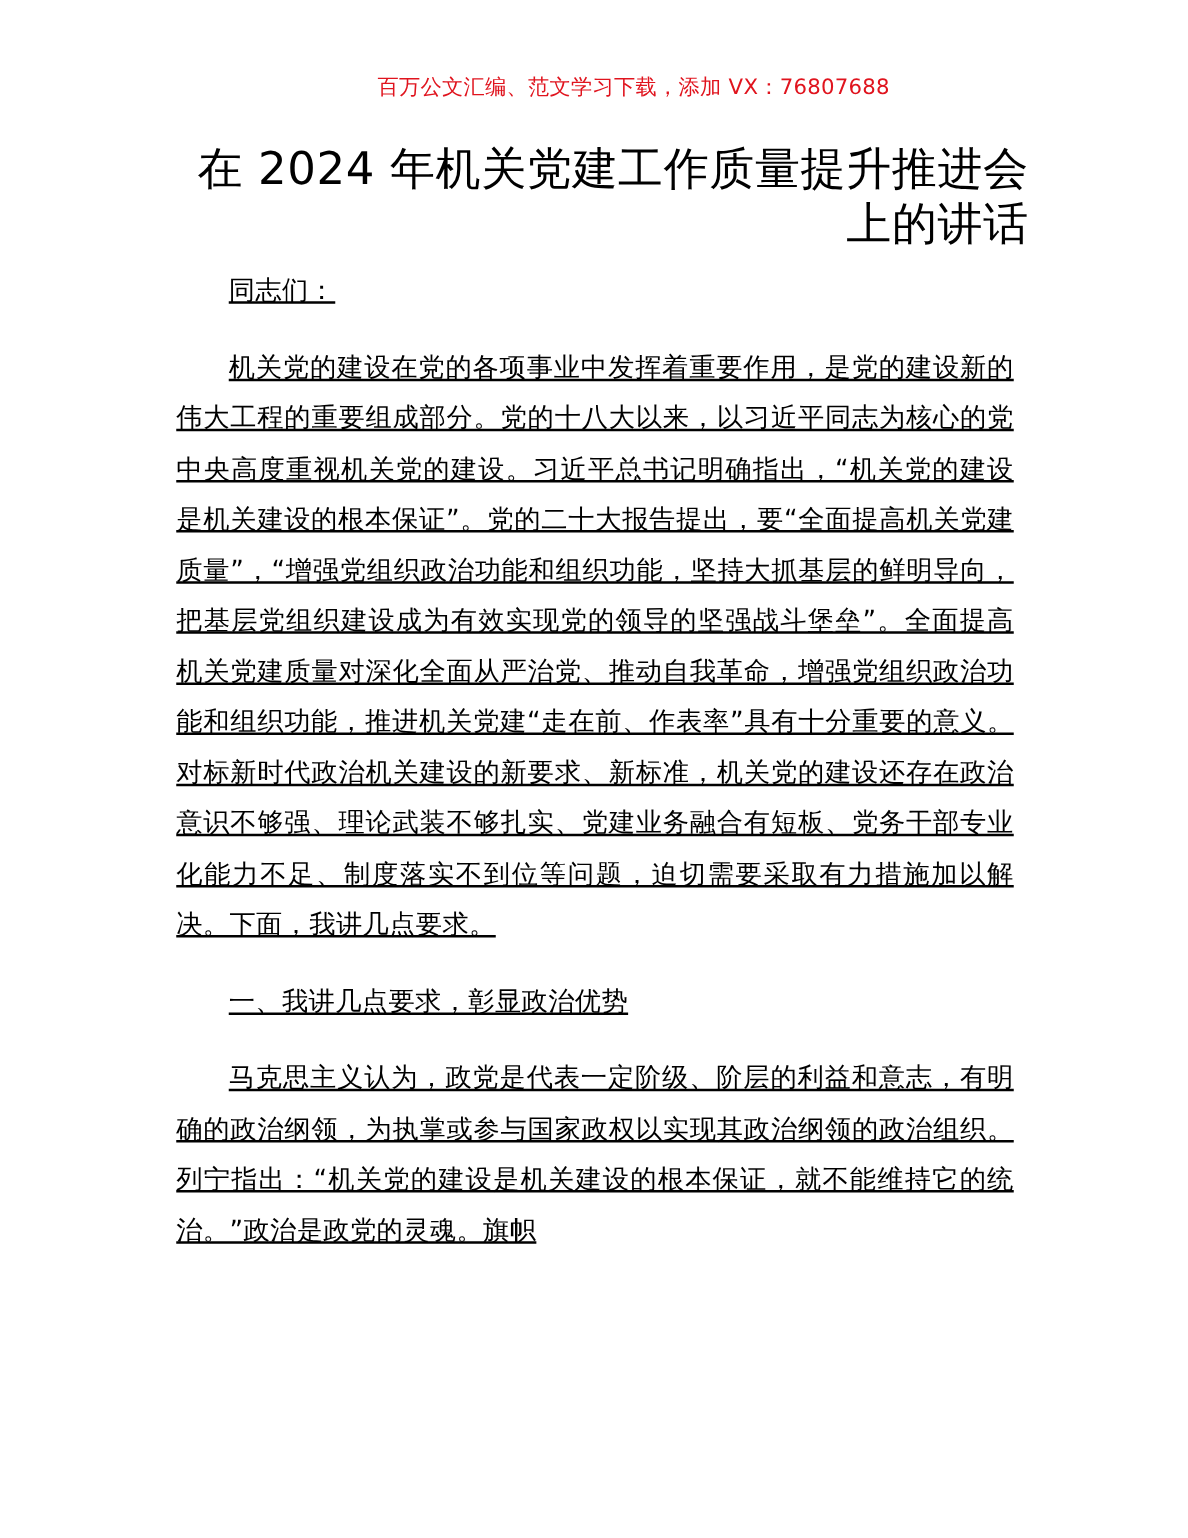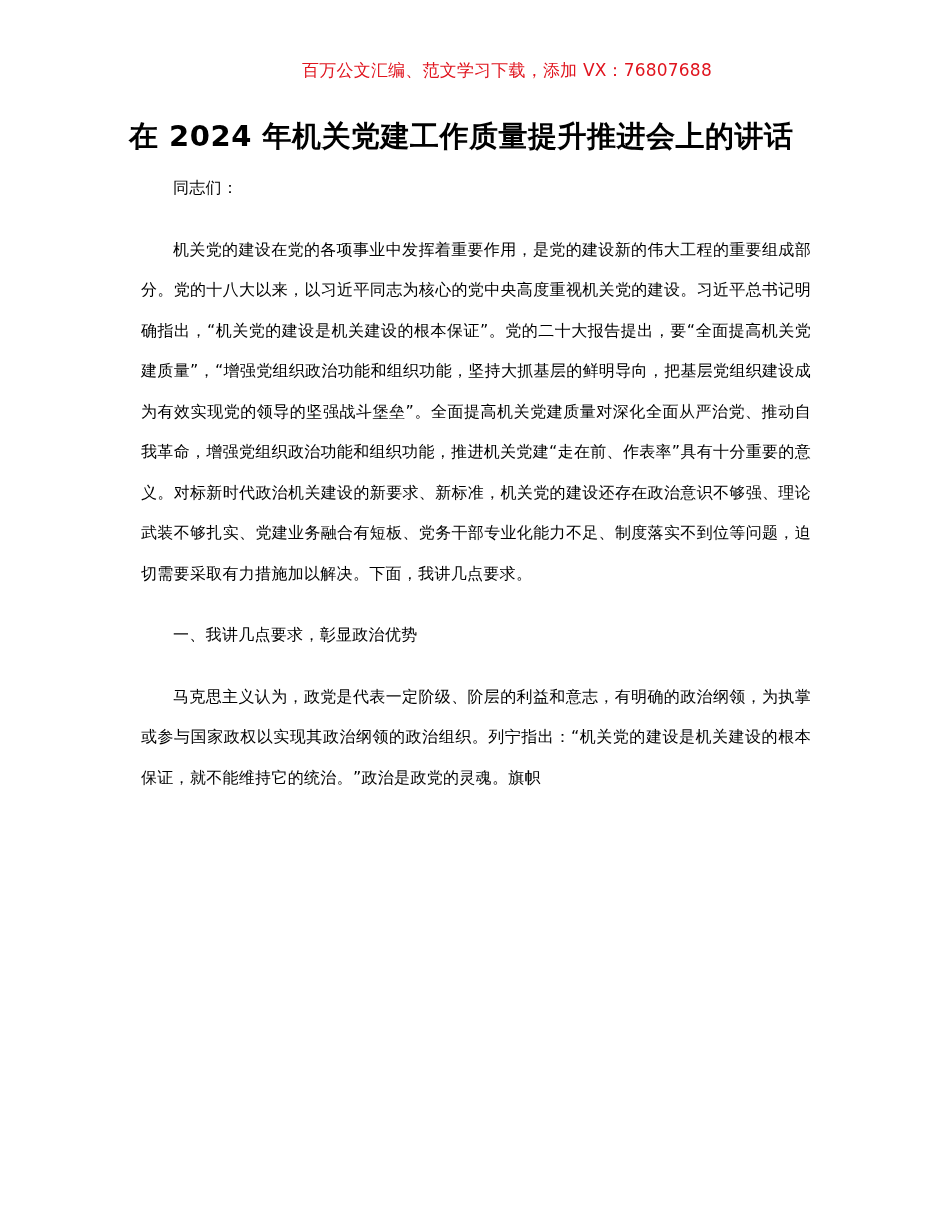--- a/index.html
+++ b/index.html
@@ -28,35 +28,36 @@
       margin-left: 32px;
     }
     .page {
       position: absolute;
       left: 141px;
       top: 114px;
       width: 670px;
     }
     .title {
       margin: 0;
-      text-align: left;
-      font-size: 29px;
-      font-weight: bold;
+      text-align: right;
+      font-size: 36px;
+      font-weight: normal;
       line-height: 44px;
       letter-spacing: 0.5px;
       margin-left: -12px;
       margin-right: -12px;
     }
     .para {
       margin: 0;
-      font-size: 16px;
+      font-size: 21px;
       line-height: 40.5px;
       text-align: justify;
       text-indent: 2em;
       letter-spacing: 0.3px;
+      text-decoration: underline;
     }
     .greeting {
       margin-top: 10px;
       margin-bottom: 21px;
     }
     .p1 { margin-bottom: 21px; }
     .heading { margin-bottom: 21px; }
   </style>
 </head>
 <body>

